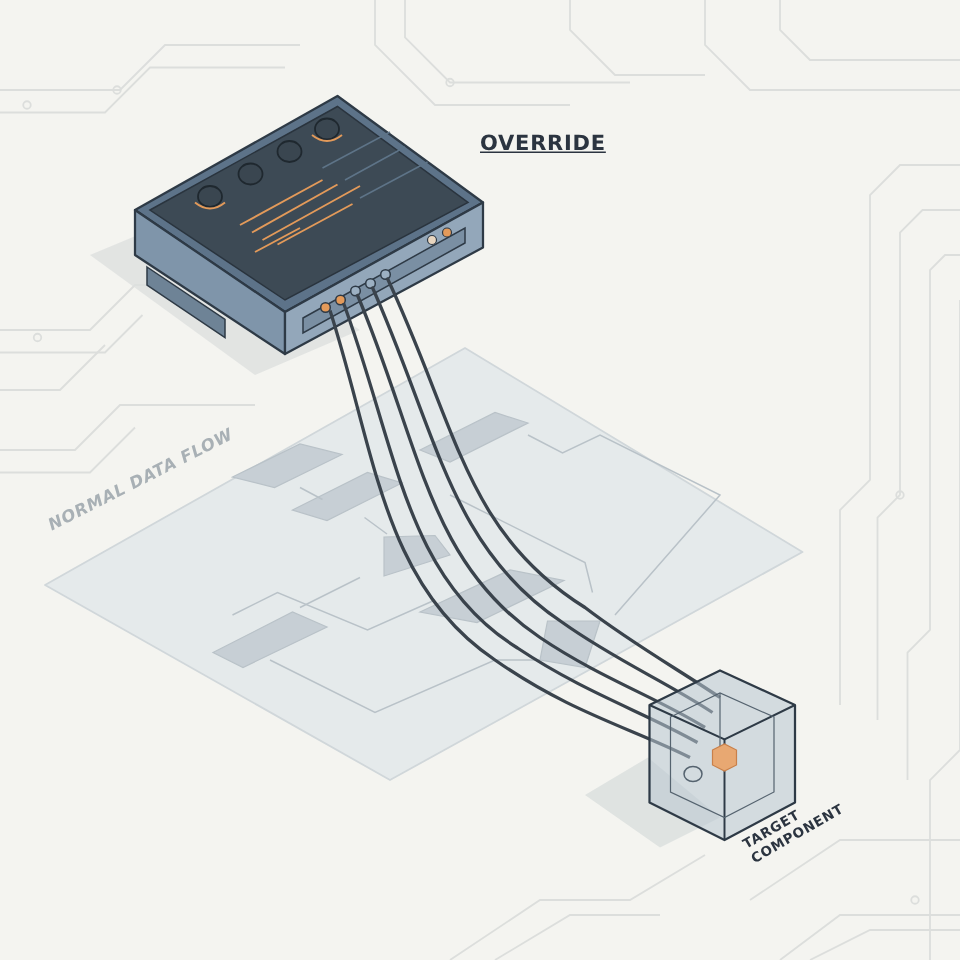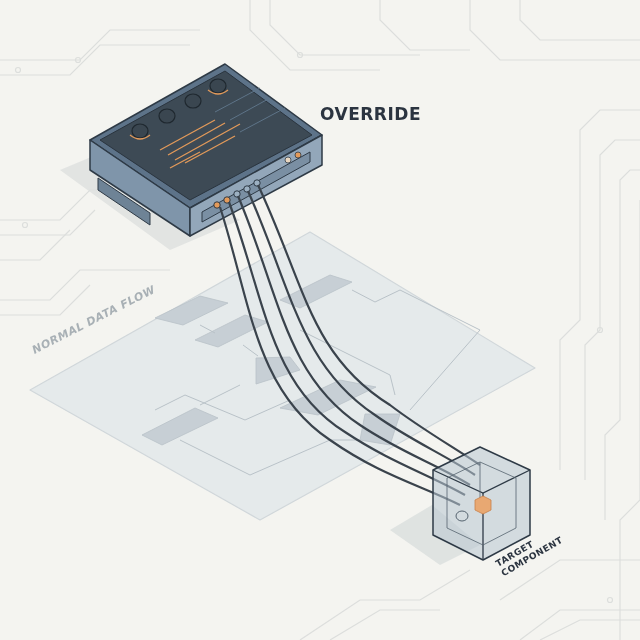--- a/index.html
+++ b/index.html
@@ -1,19 +1,19 @@
 <!DOCTYPE html>
 <html><head>
 <meta charset="utf-8">
 <style>
   html,body{margin:0;padding:0;background:#f4f4f0;}
   .canvas{position:relative;width:640px;height:640px;overflow:hidden;background:#f4f4f0;font-family:"Liberation Sans",sans-serif;}
   svg{position:absolute;left:0;top:0;}
   .label{position:absolute;font-family:"DejaVu Sans",sans-serif;font-weight:bold;letter-spacing:0.5px;white-space:nowrap;}
-  .override{left:320px;top:104px;font-size:17px;color:#2b3440;}
+  .override{left:320px;top:88px;font-size:14px;color:#2b3440;text-decoration:underline;}
   .flow{left:30px;top:345px;font-size:11px;color:#a8b0b5;font-style:italic;transform:rotate(-27deg);transform-origin:left top;}
   .target{left:494px;top:560px;font-size:9px;color:#2b3440;transform:rotate(-30deg);transform-origin:left top;line-height:11px;}
   .target span{display:block;}
 </style>
 </head>
 <body>
 
 <div class="canvas">
   <svg width="640" height="640" viewBox="0 0 640 640">
 

